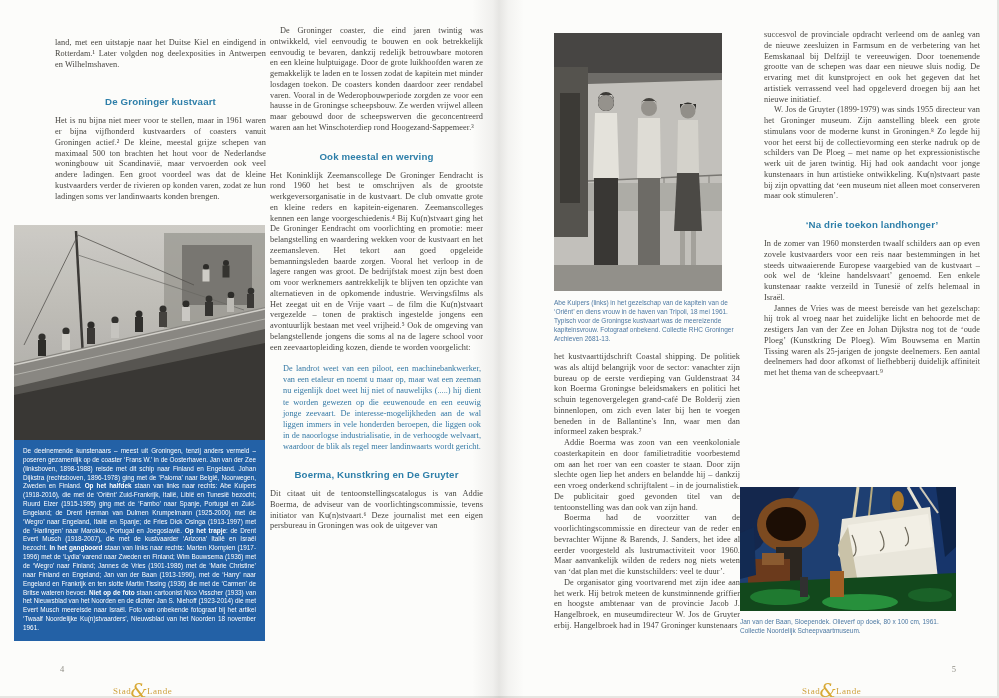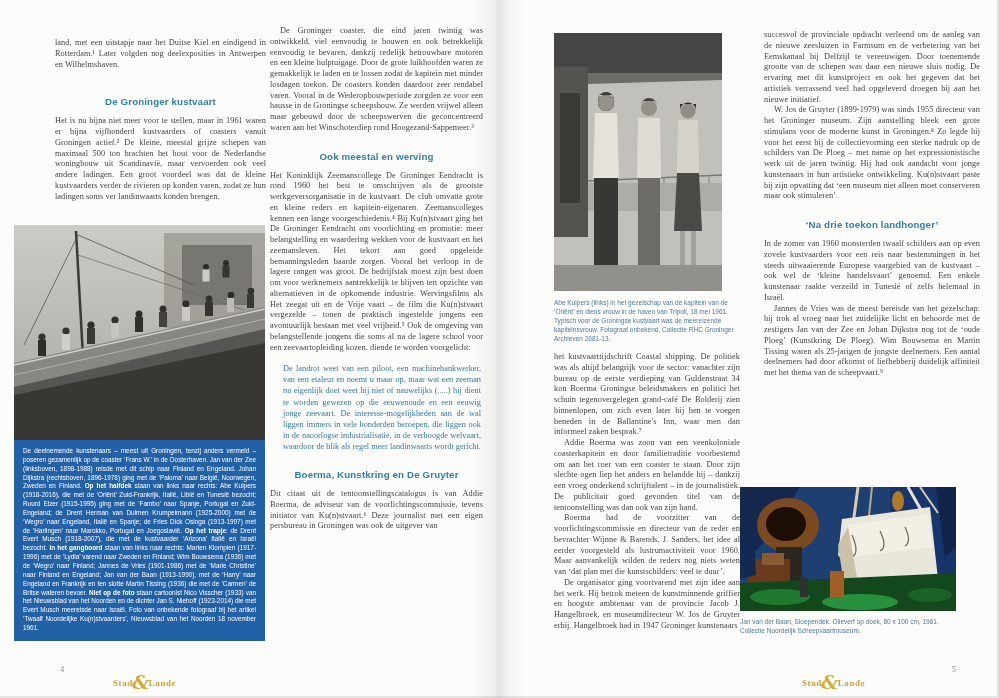--- a/index.html
+++ b/index.html
@@ -45,22 +45,22 @@
     font-family:"Liberation Sans", sans-serif;
     font-size:6.5px;line-height:9px;color:#4d79a3;
     text-align:left;margin:0;
   }
   .footer{position:absolute;height:20px;}
   .folio{
     position:absolute;font-family:"Liberation Serif", serif;
     font-size:8.5px;color:#8f8d85;top:4px;
   }
   .brand{
-    position:absolute;top:8px;white-space:nowrap;color:#cfa23e;
-    font-family:"Liberation Serif", serif;font-size:9px;letter-spacing:0.6px;font-weight:bold;
+    position:absolute;top:16px;white-space:nowrap;color:#cfa23e;
+    font-family:"Liberation Serif", serif;font-size:9px;letter-spacing:0.6px;
   }
   .brand .amp{
     font-style:italic;font-size:19px;color:#d8a935;
     position:relative;top:3px;margin:0 -1px;font-family:"DejaVu Serif", serif;
   }
   svg{display:block;}
 </style>
 </head>
 <body>
 

